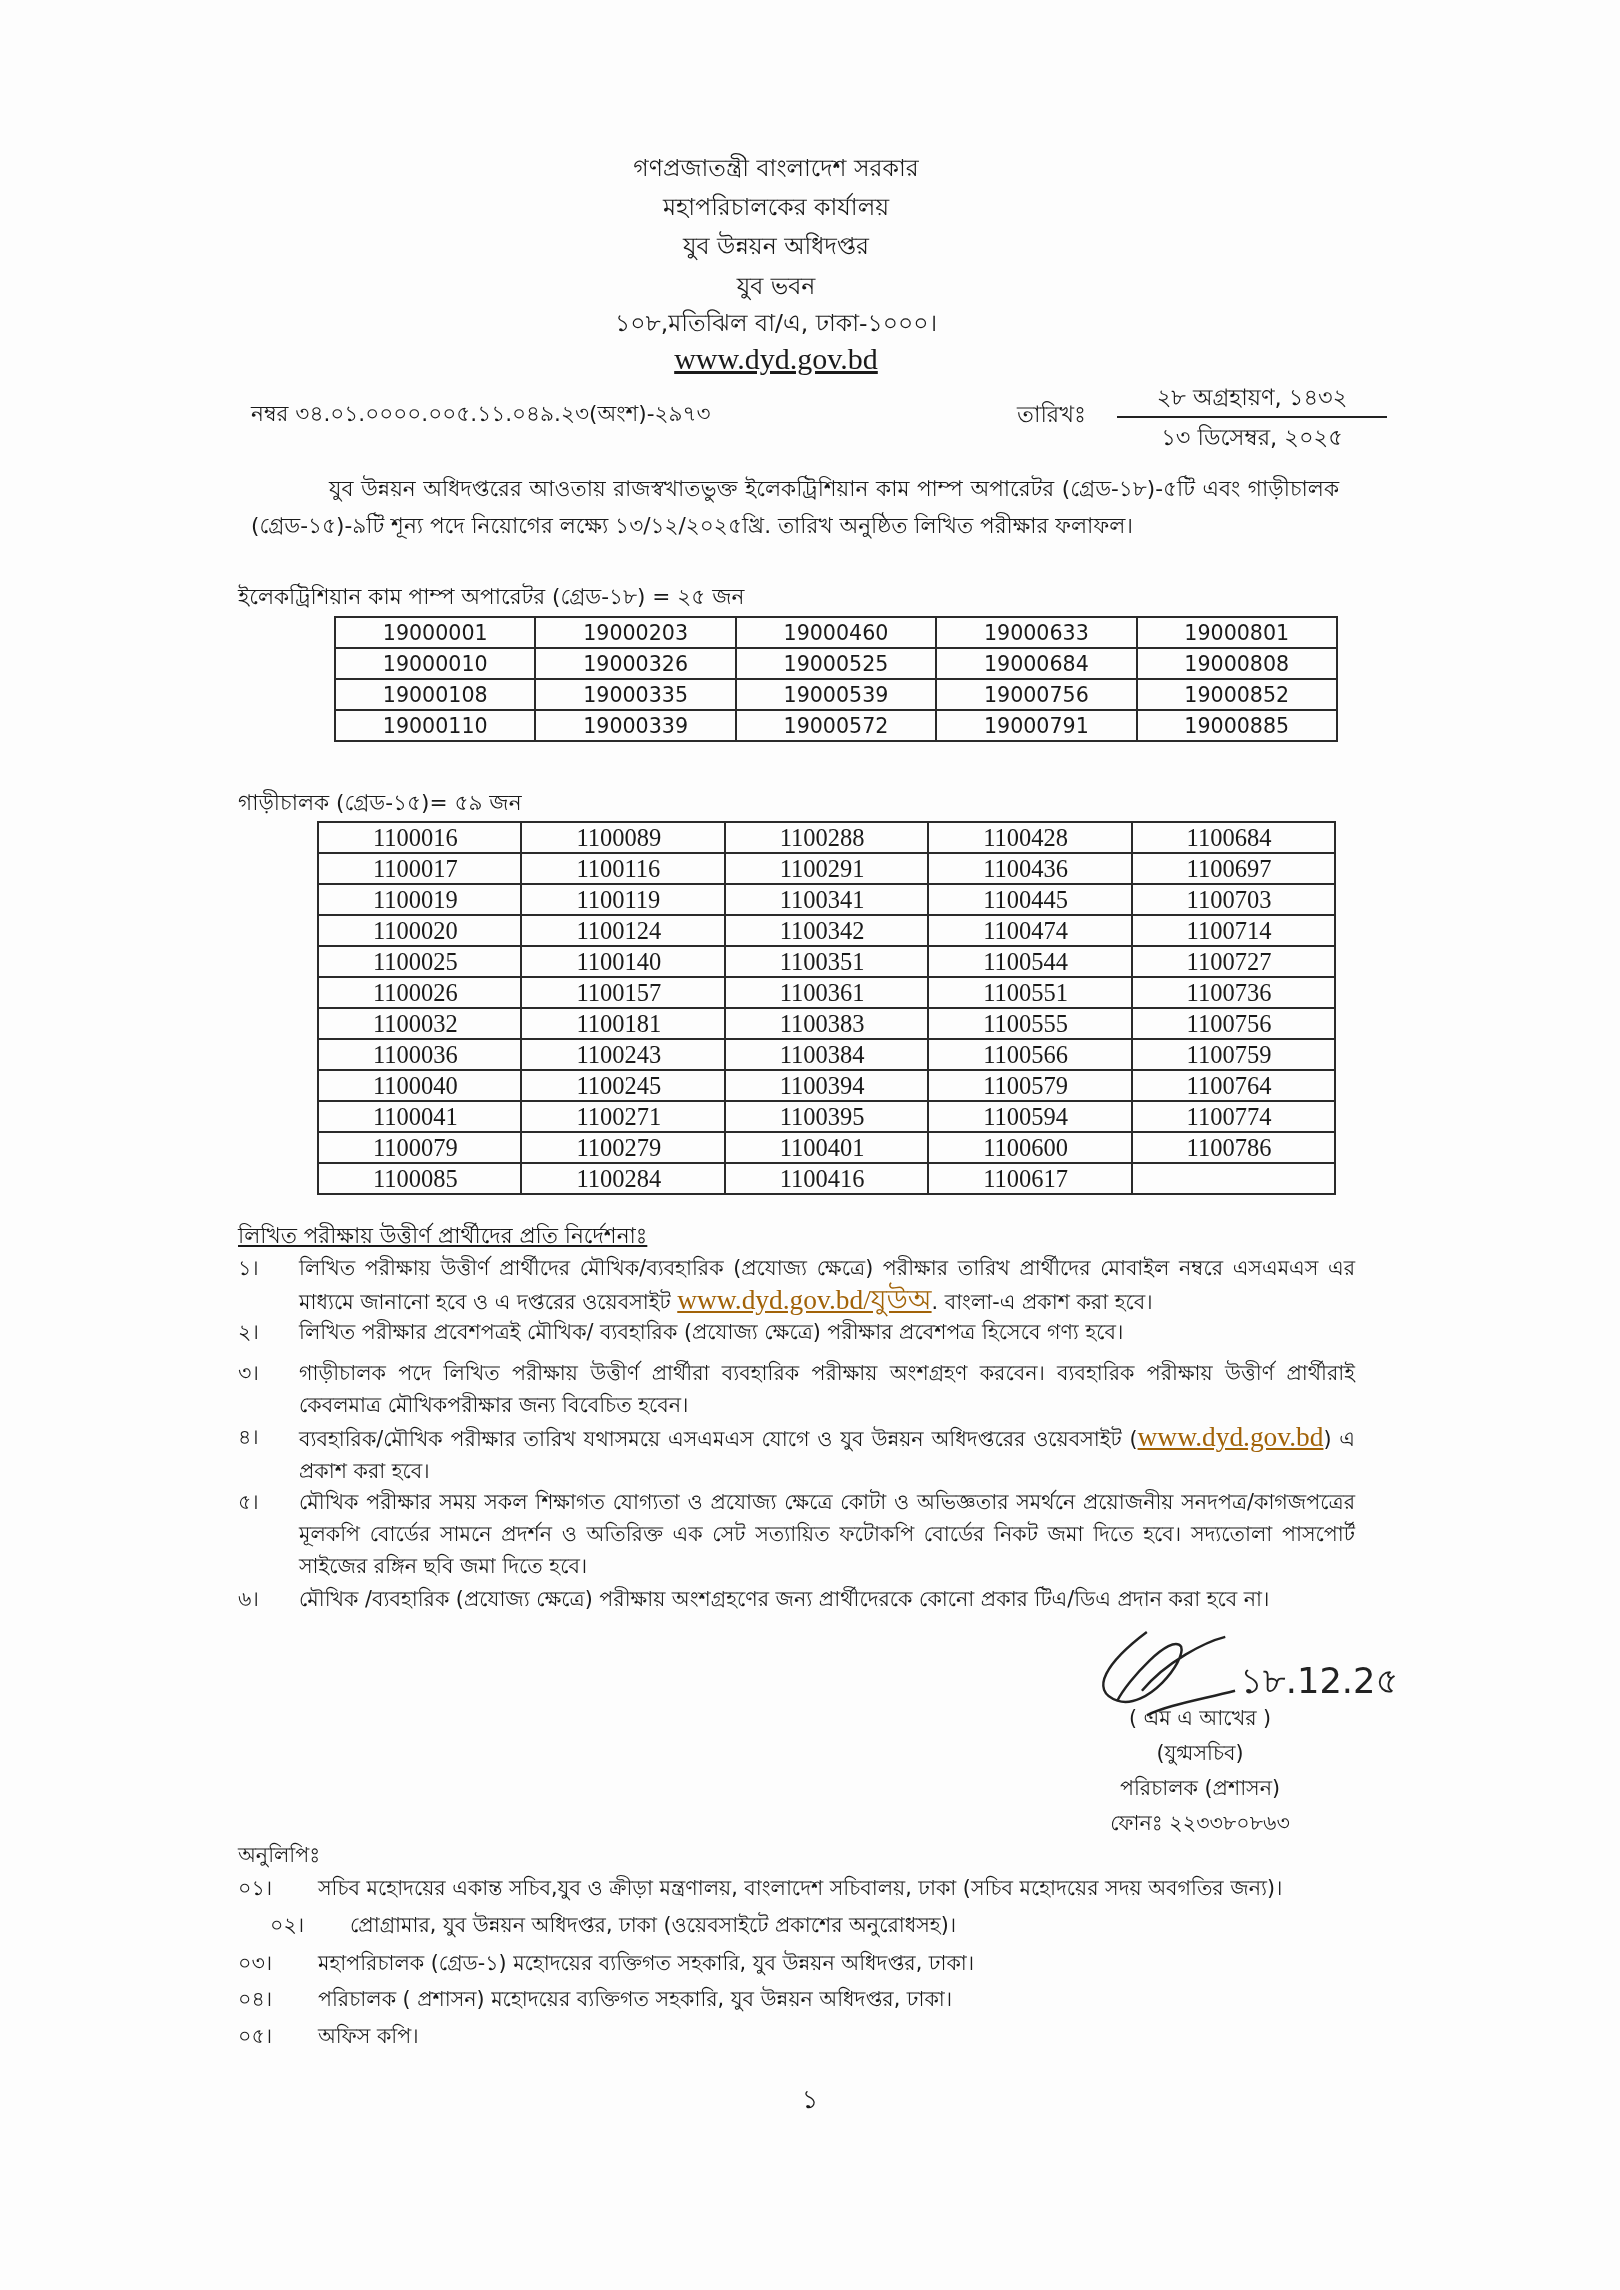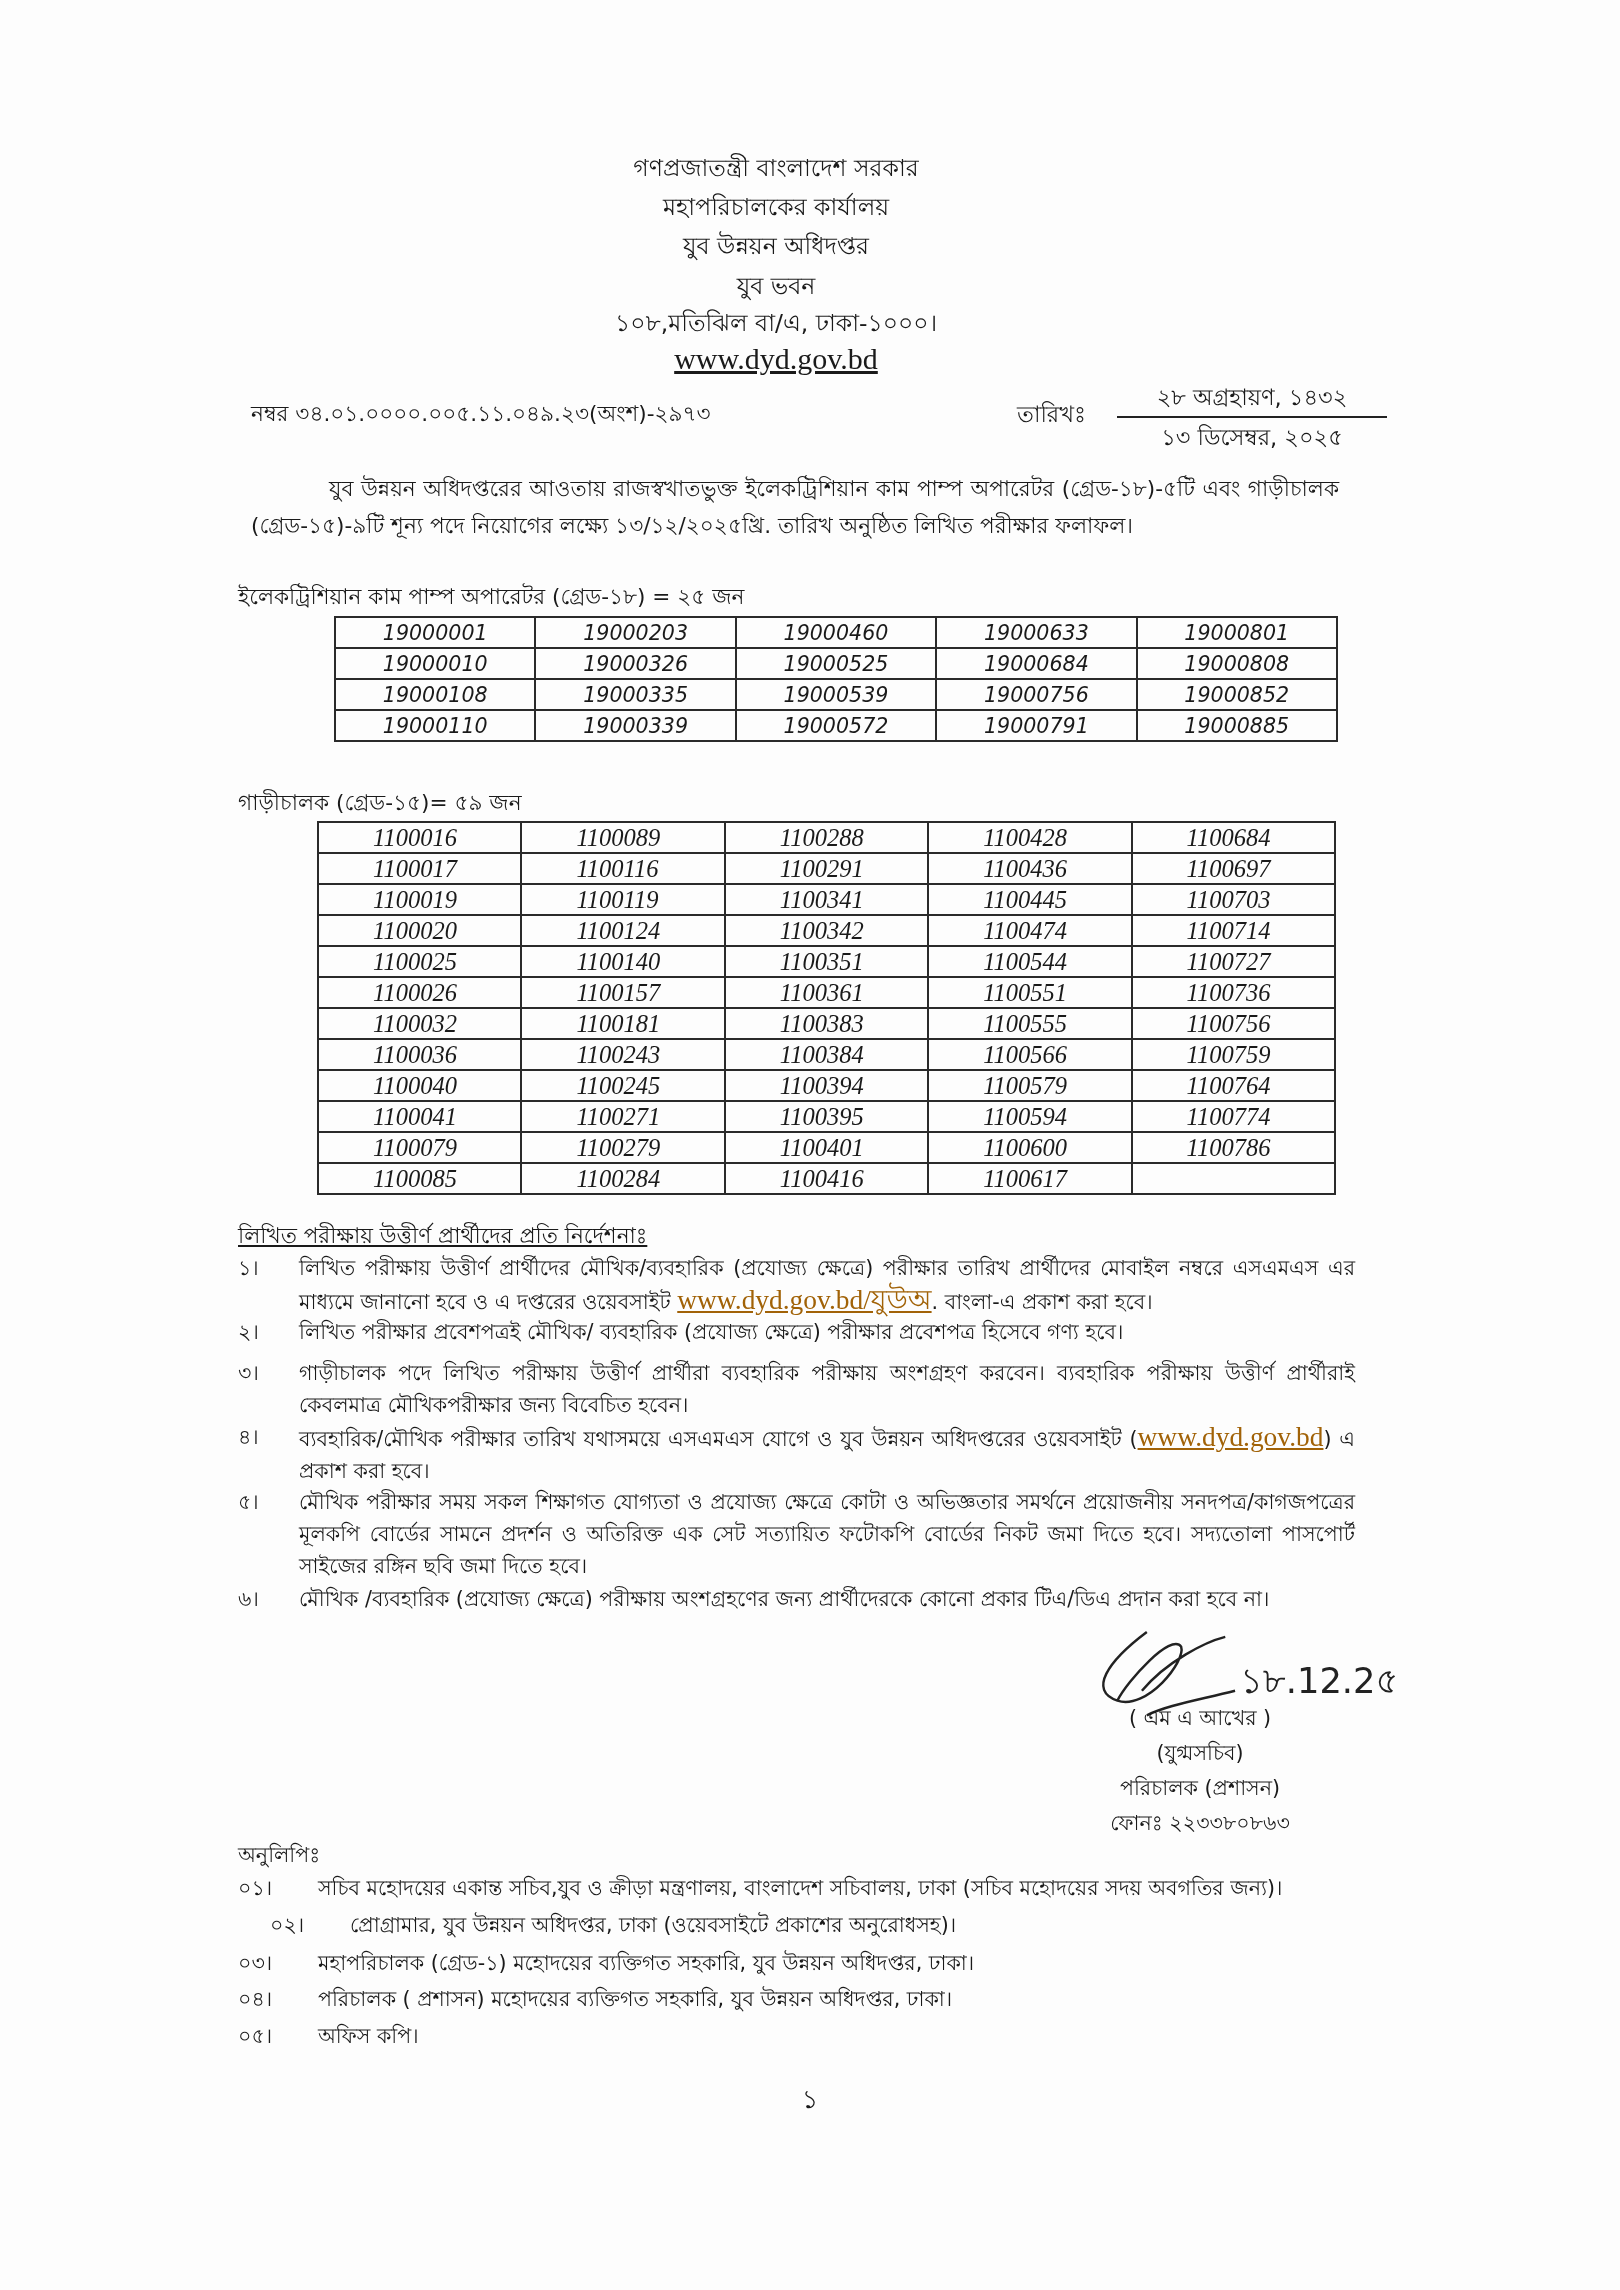--- a/index.html
+++ b/index.html
@@ -10,21 +10,21 @@
   .abs { position: absolute; }
   .hdr-line { left: 0; width: 1552px; text-align: center; font-size: 23.5px; line-height: 35px; }
   .url-line { font-family: "Liberation Serif", serif; font-size: 30px; text-decoration: underline; }
   .ref { left: 251px; top: 397px; font-size: 21.6px; }
   .date-label { left: 1017px; top: 397px; font-size: 22.5px; }
   .date-top { left: 1117px; top: 380px; width: 270px; text-align: center; font-size: 22.5px; }
   .date-rule { left: 1117px; top: 416px; width: 270px; height: 2px; background: #222; }
   .date-bot { left: 1117px; top: 420px; width: 270px; text-align: center; font-size: 22.5px; }
   .intro { left: 251px; top: 470px; width: 1088px; font-size: 21.6px; line-height: 37px; text-align: justify; text-indent: 78px; }
   .section-title { font-size: 21.6px; }
-  table.rolls { position: absolute; border-collapse: collapse; table-layout: fixed; font-style: italic; }
+  table.rolls { position: absolute; border-collapse: collapse; table-layout: fixed; }
   table.rolls td { border: 2px solid #2a2a2a; text-align: center; padding: 0; }
   #t1 { left: 334px; top: 616px; width: 1004px; }
   #t1 td { height: 29px; font-family: "DejaVu Sans", sans-serif; font-size: 20.6px; }
   #t2 { left: 317px; top: 821px; width: 1019px; }
   #t2 td { height: 29px; font-family: "Liberation Serif", serif; font-size: 24.5px; text-align: left; padding-left: 54px; }
   .instr-title { left: 238px; top: 1219px; font-size: 21.6px; text-decoration: underline; }
   .instr { left: 238px; width: 1117px; font-size: 20.6px; line-height: 32px; }
   .instr .num { position: absolute; left: 0; top: 0; width: 49px; }
   .instr .txt { margin-left: 61px; text-align: justify; }
   .instr a { font-family: "Liberation Serif", serif; font-size: 27.4px; color: #a16207; text-decoration: underline; }

